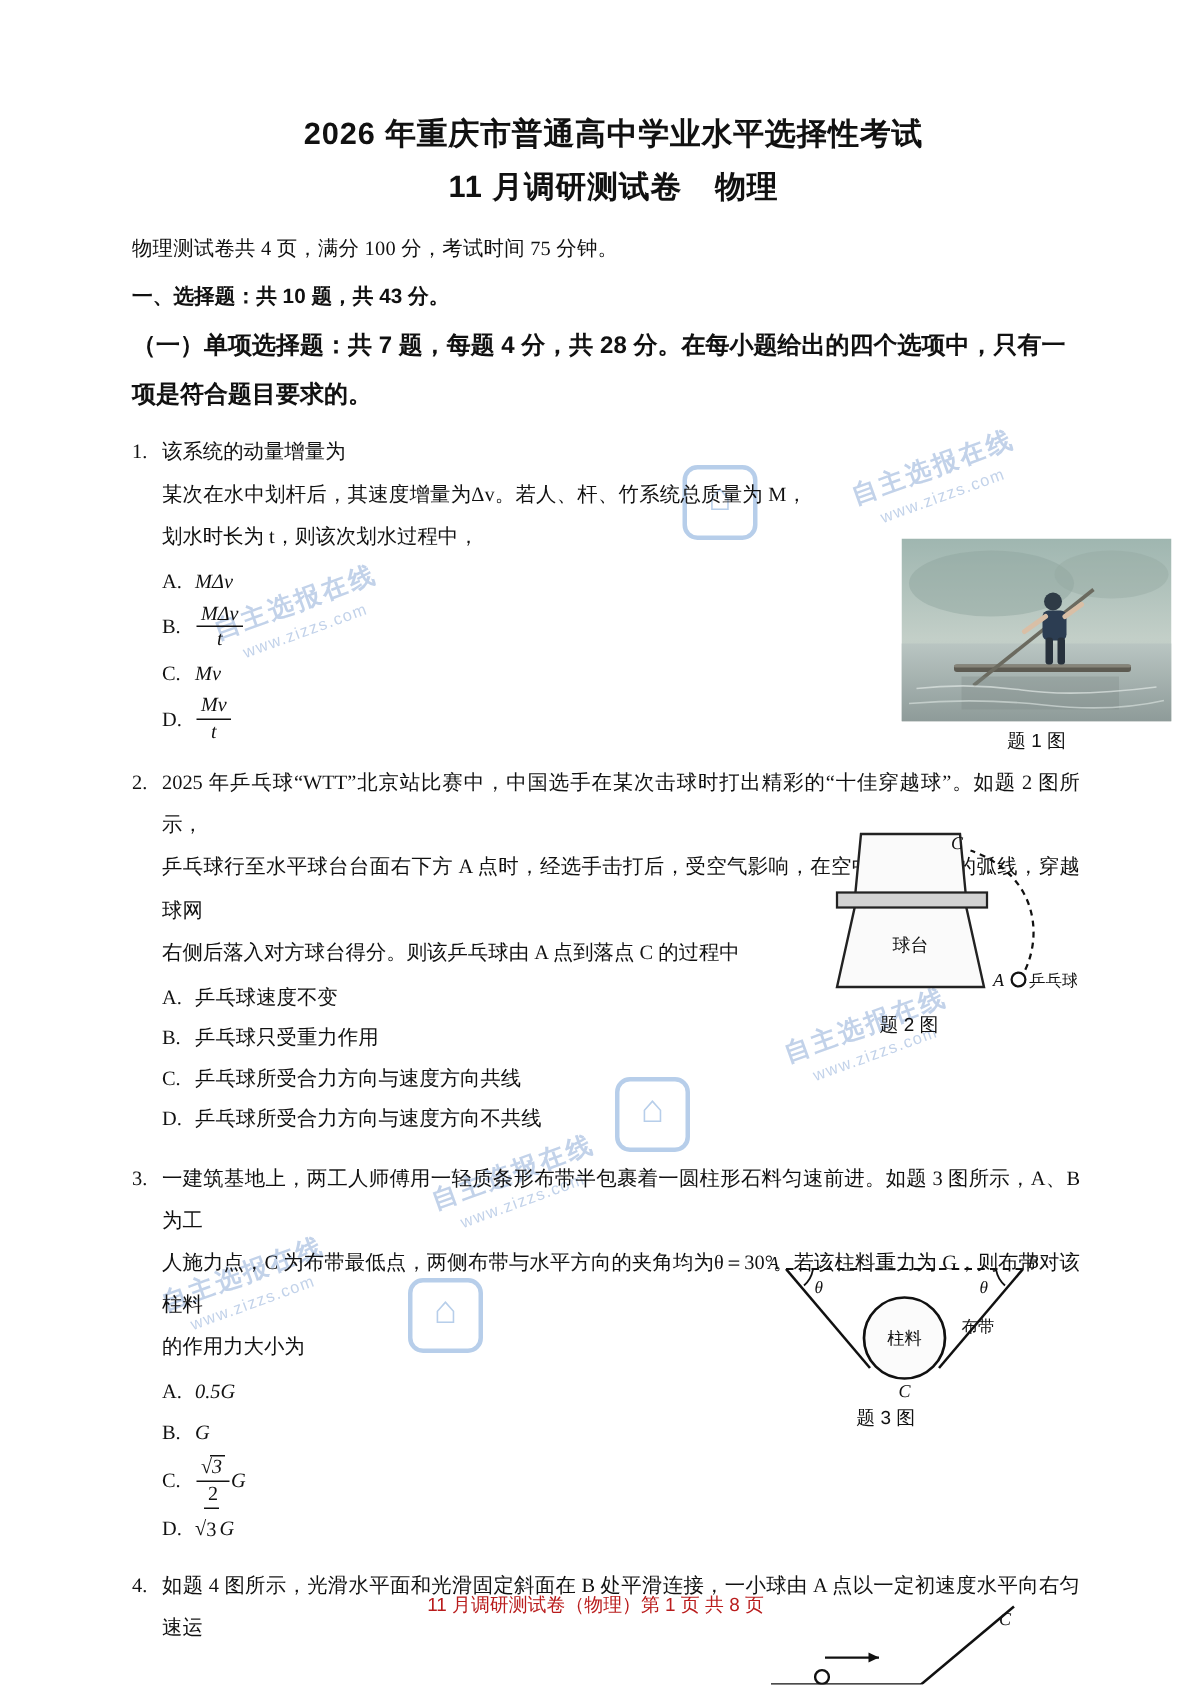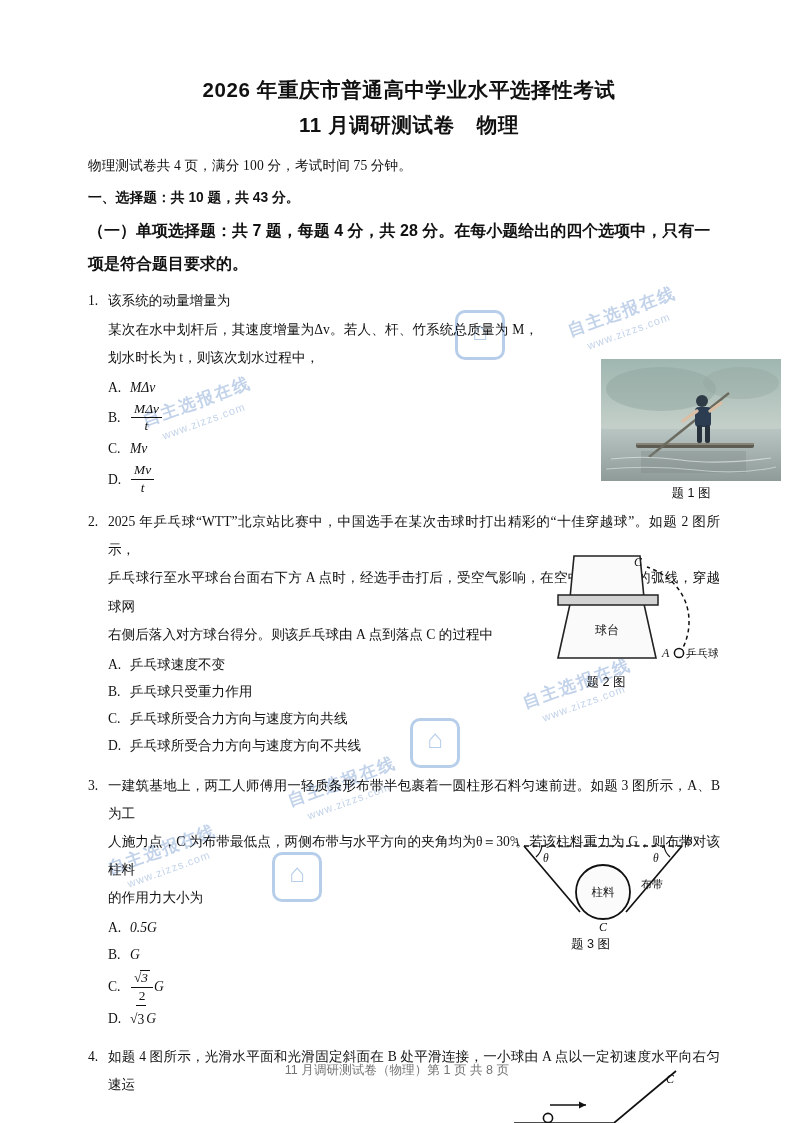--- a/index.html
+++ b/index.html
@@ -130,21 +130,21 @@
   }
 
   
   .footer {
     position: absolute;
     left: 0; right: 0;
     bottom: 44px;
     text-align: center;
     font-size: 12.6px;
     font-family: "Liberation Sans","DejaVu Sans",sans-serif;
-    color: #737373;
+    color: #b91c1c;
   }
 
   
   .wm {
     position: absolute;
     pointer-events: none;
     user-select: none;
     color: #9db7dd;
     opacity: .62;
     font-family: "Liberation Serif","DejaVu Serif",serif;

